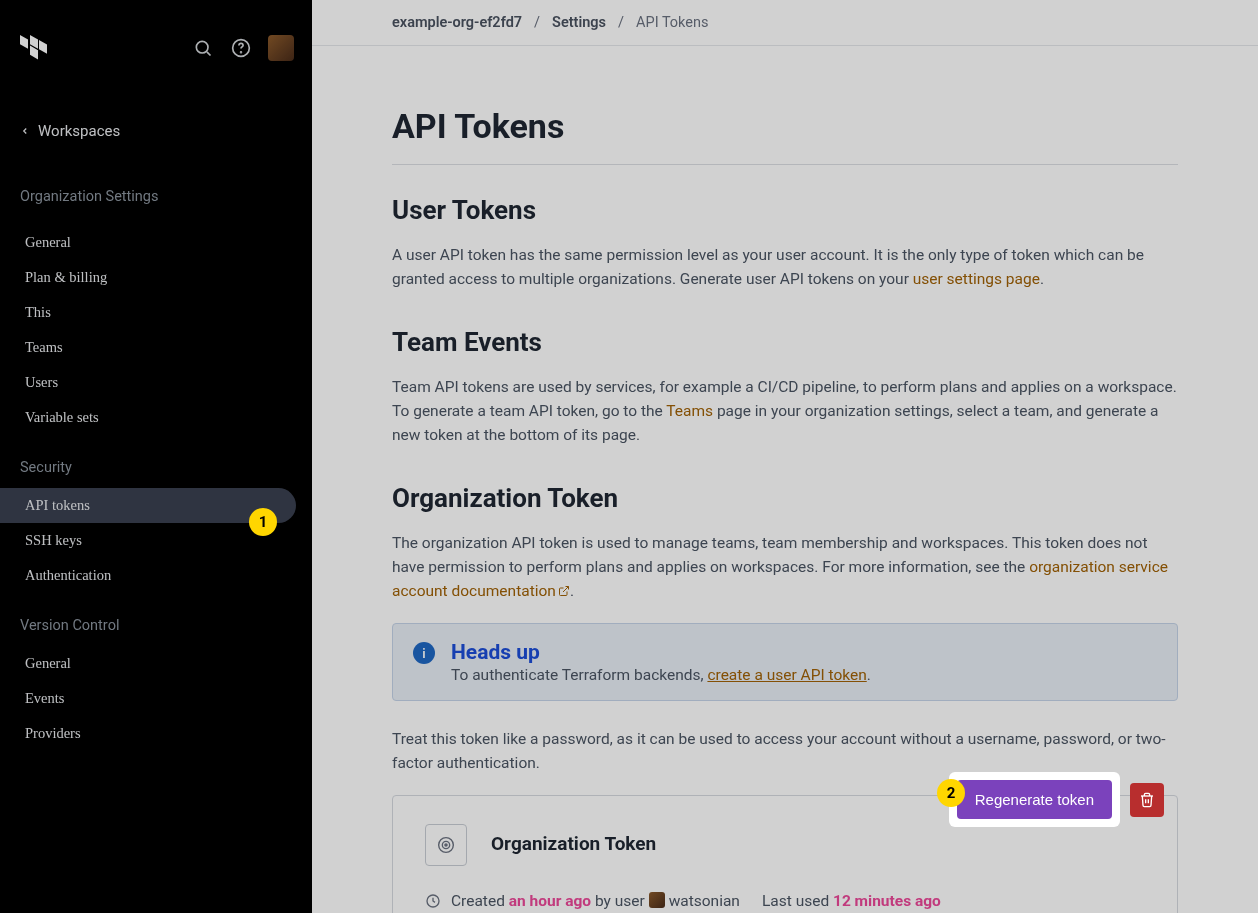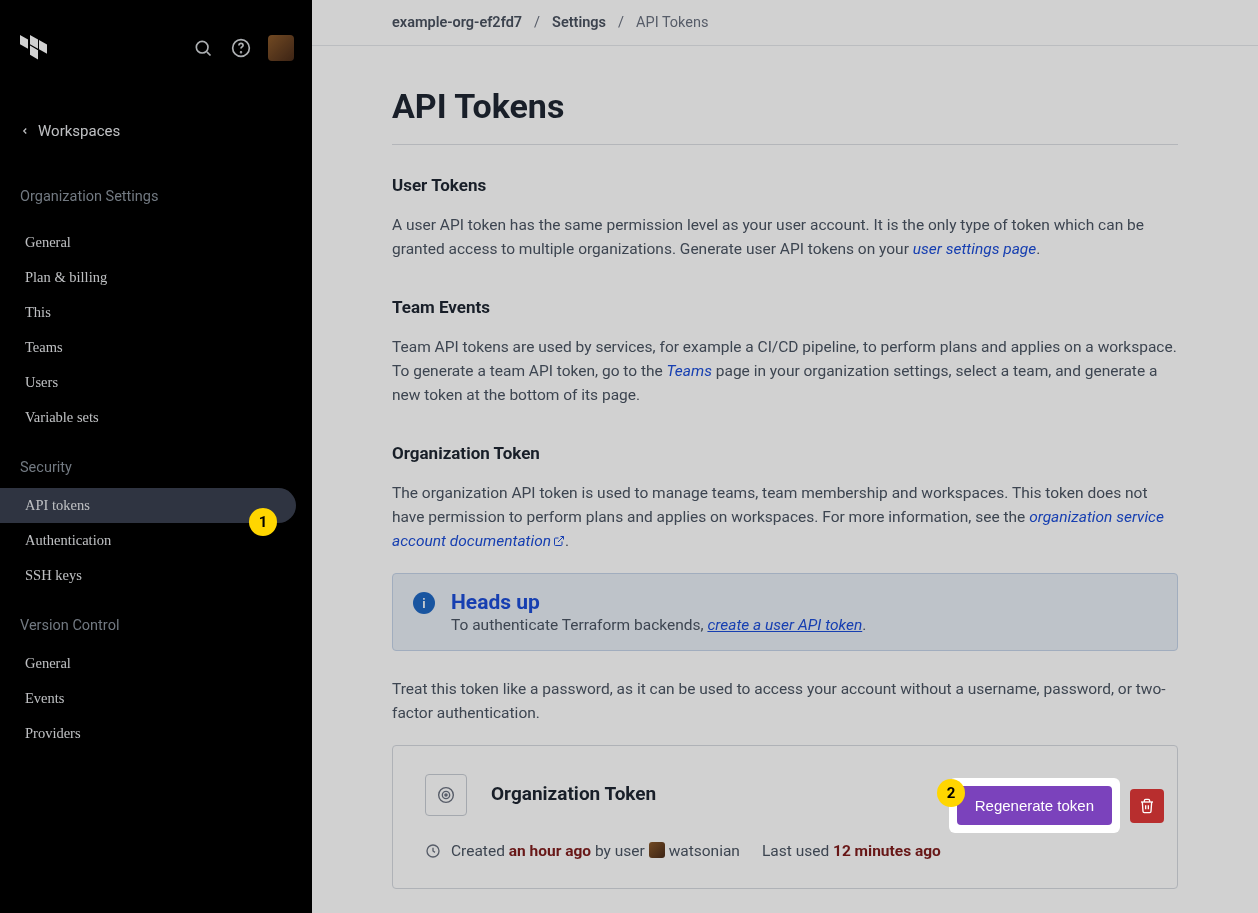--- a/index.html
+++ b/index.html
@@ -68,39 +68,40 @@
       margin-right: 16px;
     }
     .section-title.sub { margin-top: 24px; margin-bottom: 12px; }
     .main {
       flex: 1;
       background: #fff;
       display: flex;
       flex-direction: column;
       height: 913px;
       overflow: hidden;
+      gap: 20px;
     }
     .breadcrumb {
       padding: 14px 80px;
       border-bottom: 1px solid #e5e7eb;
       display: flex;
       gap: 12px;
       font-size: 14.5px;
       color: #6b7280;
     }
     .breadcrumb .strong { font-weight: 600; color: #4a5260; }
     .content {
       padding: 40px 80px 40px 80px;
       max-width: 1060px;
     }
     h1 { font-size: 34px; font-weight: 700; margin-bottom: 10px; color: #1f2732; }
     .hr { border-top: 1px solid #dcdfe3; margin: 18px 0 30px 0; }
-    h2 { font-size: 17px; font-weight: 700; margin-bottom: 18px; color: #1f2732; }
+    h2 { font-size: 26px; font-weight: 700; margin-bottom: 18px; color: #1f2732; }
     p { font-size: 15.5px; color: #4b5563; line-height: 1.55; margin-bottom: 36px; }
-    .link { color: #1d4ed8; font-style: italic; }
+    .link { color: #a16207; }
     .ext-icon { display: inline-block; width: 12px; height: 12px; margin-left: 2px; vertical-align: -1px; }
     .info-box {
       background: #e8eef6;
       border: 1px solid #c5d4e8;
       border-radius: 4px;
       padding: 16px 20px;
       display: flex;
       gap: 16px;
       margin-bottom: 26px;
     }
@@ -123,24 +124,24 @@
     .token-card-row1 { display: flex; align-items: flex-start; gap: 24px; }
     .token-icon {
       width: 42px; height: 42px; border: 1px solid #c9ced5; border-radius: 4px;
       display: flex; align-items: center; justify-content: center;
       color: #6b7280;
     }
     .token-title { font-size: 19px; font-weight: 700; color: #1f2732; padding-top: 8px; }
     .token-card-row2 { display: flex; align-items: center; gap: 10px; font-size: 15.5px; color: #4b5563; }
     .clock-icon { width: 16px; height: 16px; color: #6b7280; }
     .mini-avatar { width: 16px; height: 16px; border-radius: 3px; background: linear-gradient(135deg,#8b5a2b,#4a2c1a); display: inline-block; vertical-align: -2px; margin-right: 4px; }
-    .bold { font-weight: 700; color: #7f1d1d; }
+    .bold { font-weight: 700; color: #ec4899; }
     .actions-wrap {
       position: absolute;
-      bottom: 80px;
+      bottom: 86px;
       right: 94px;
       display: flex;
       gap: 10px;
       align-items: center;
       z-index: 200;
       margin-top: 46px;
     }
     .regen-btn {
       background: #7b42bc;
       color: #fff;
@@ -220,22 +221,22 @@
     <div class="nav-item">Plan &amp; billing</div>
     <div class="nav-item">This</div>
     <div class="nav-item">Teams</div>
     <div class="nav-item">Users</div>
     <div class="nav-item">Variable sets</div>
   </div>
 
   <div class="section-title sub">Security</div>
   <div class="nav-items">
     <div class="nav-item active">API tokens</div>
+    <div class="nav-item">SSH keys</div>
     <div class="nav-item">Authentication</div>
-    <div class="nav-item">SSH keys</div>
   </div>
 
   <div class="section-title sub">Version Control</div>
   <div class="nav-items">
     <div class="nav-item">General</div>
     <div class="nav-item">Events</div>
     <div class="nav-item">Providers</div>
   </div>
 </div>
 

